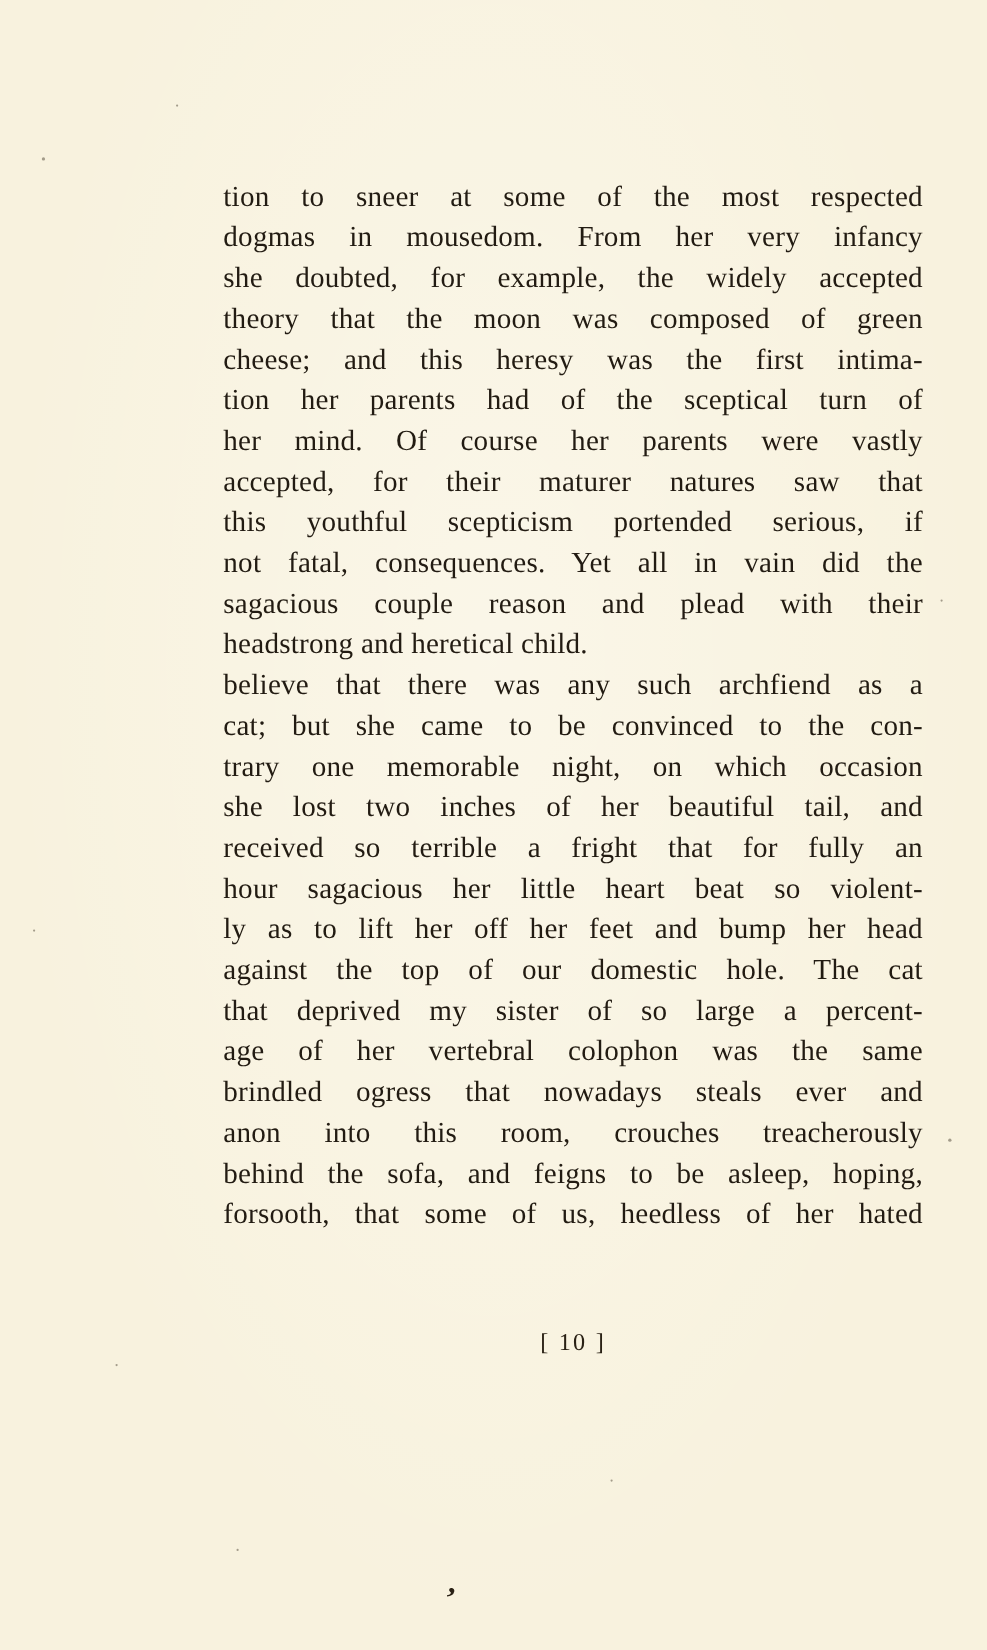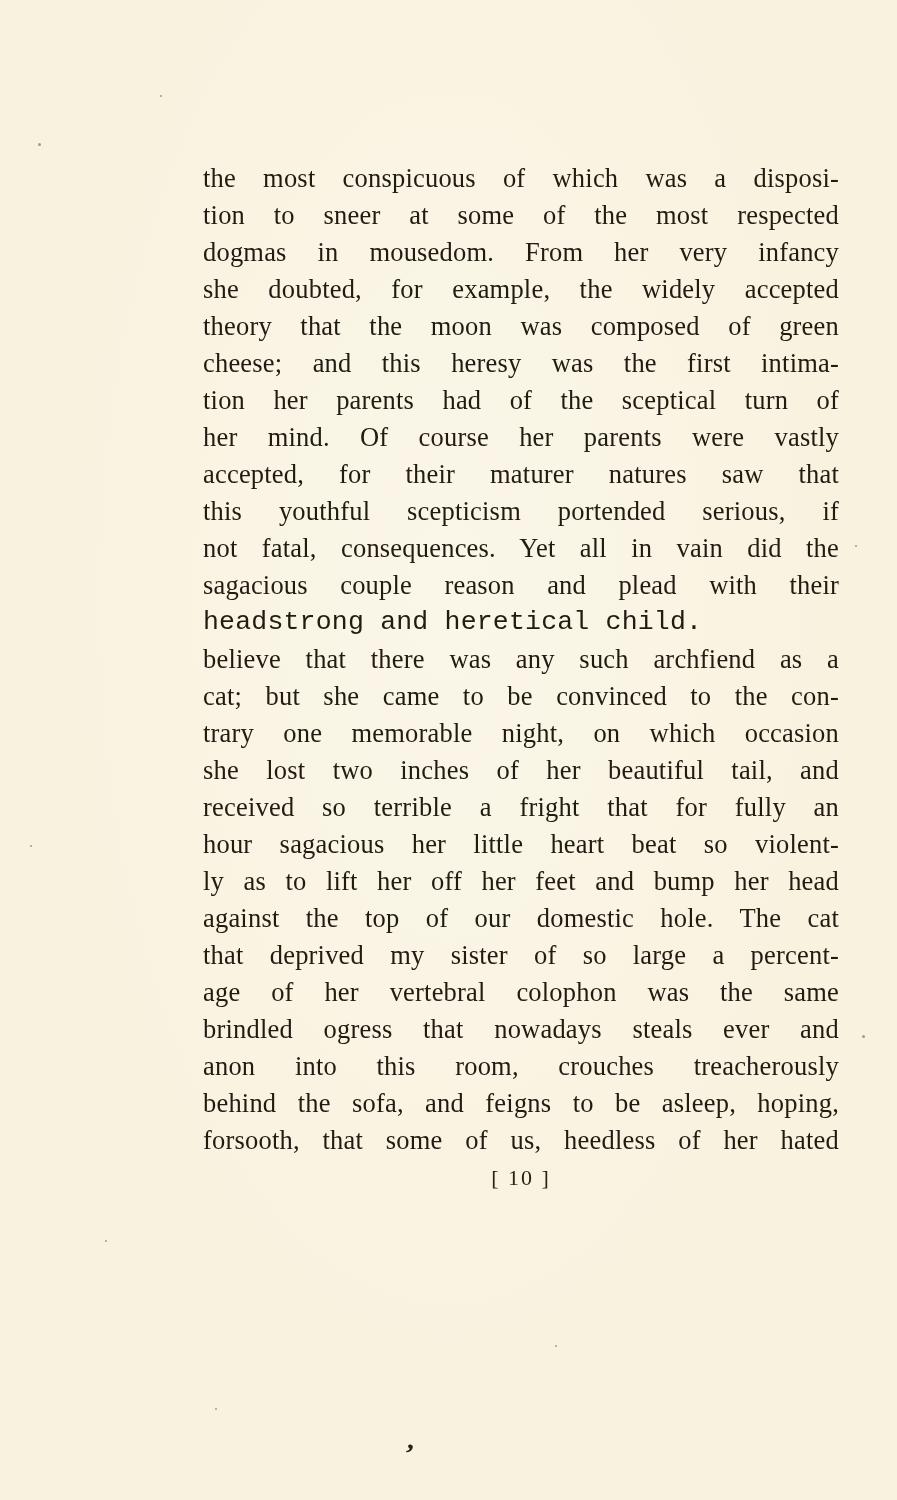--- a/index.html
+++ b/index.html
@@ -31,28 +31,27 @@
     line-height: 37px;
     letter-spacing: 0.2px;
   }
   .line {
     text-align: justify;
     text-align-last: justify;
   }
   .line.no-justify {
     text-align: left;
     text-align-last: left;
-    font-family: Liberation Mono, monospace;
   }
   .line.indent {
     text-indent: 44px;
   }
   .page-number {
     position: absolute;
-    top: 1165px;
+    top: 1207px;
     left: 203px;
     width: 636px;
     text-align: center;
     font-size: 22px;
     color: #2a2115;
     letter-spacing: 2px;
   }
   .stray-mark {
     position: absolute;
     left: 404px;
@@ -77,21 +76,20 @@
   .speck.s6 { left: 215px; top: 1408px; width:2px; height:2px; }
   .speck.s7 { left: 555px; top: 1345px; width:2px; height:2px; }
   .speck.s8 { left: 105px; top: 1240px; width:2px; height:2px; }
 </style>
 </head>
 <body>
 
 <div class="page">
 
   <div class="textblock">
-      <div class="line">the most conspicuous of which was a disposi-</div>
       <div class="line">tion to sneer at some of the most respected</div>
       <div class="line">dogmas in mousedom. From her very infancy</div>
       <div class="line">she doubted, for example, the widely accepted</div>
       <div class="line">theory that the moon was composed of green</div>
       <div class="line">cheese; and this heresy was the first intima-</div>
       <div class="line">tion her parents had of the sceptical turn of</div>
       <div class="line">her mind. Of course her parents were vastly</div>
       <div class="line">accepted, for their maturer natures saw that</div>
       <div class="line">this youthful scepticism portended serious, if</div>
       <div class="line">not fatal, consequences. Yet all in vain did the</div>

